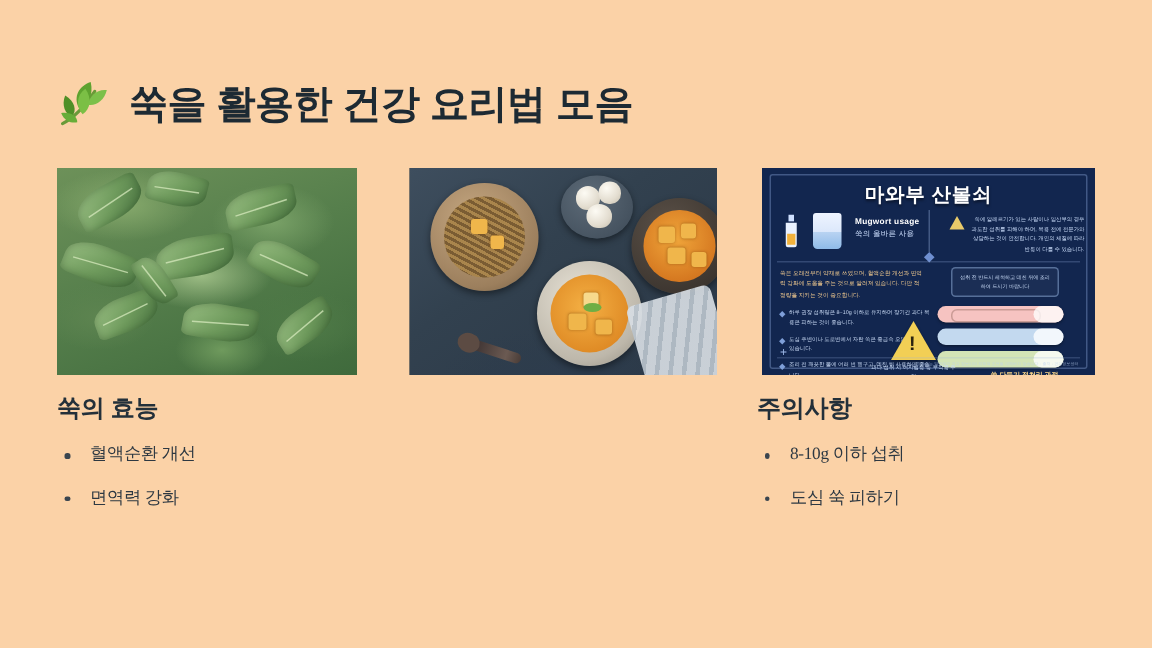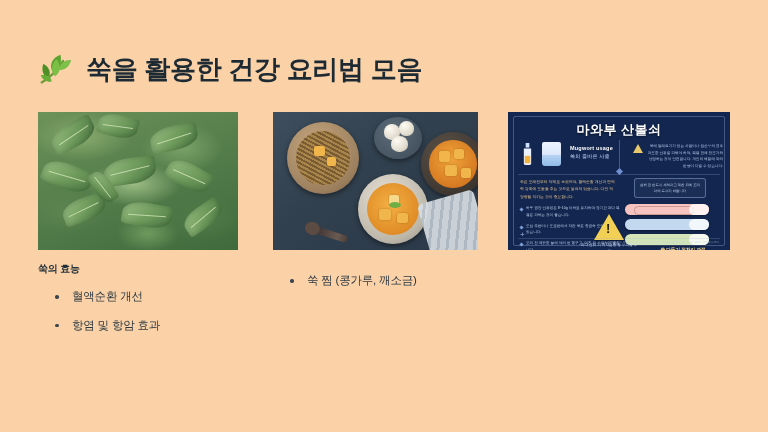--- a/index.html
+++ b/index.html
@@ -395,30 +395,31 @@
   
   .columns {
     position: absolute;
     left: 38px;
     top: 262px;
     width: 700px;
     display: flex;
   }
   .col { width: 235px; }
   .col-head {
-    font-size: 10px;
+    font-size: 16px;
     font-weight: 700;
     color: #23303a;
     margin: 0 0 14px 0;
     letter-spacing: -0.2px;
   }
   .col ul {
     list-style: none;
-    margin: 12px;
+    margin: 0;
     padding: 0;
+    font-family: Liberation Serif, serif;
   }
   .col li {
     position: relative;
     padding-left: 22px;
     font-size: 11.5px;
     color: #2d3842;
     margin-bottom: 15px;
     letter-spacing: -0.2px;
     line-height: 1.2;
   }
@@ -562,26 +563,32 @@
     </div>
 
   </div>
 
   <div class="columns">
 
     <div class="col">
       <h3 class="col-head">쑥의 효능</h3>
       <ul>
         <li>혈액순환 개선</li>
-        <li>항염 및 항암 효과</li>
+        <li>면역력 강화</li>
       </ul>
     </div>
 
     <div class="col">
       <ul>
-        <li>쑥 찜 (콩가루, 깨소금)</li>
       </ul>
     </div>
 
+    <div class="col">
+      <h3 class="col-head">주의사항</h3>
+      <ul>
+        <li>8-10g 이하 섭취</li>
+        <li>도심 쑥 피하기</li>
+      </ul>
+    </div>
 
   </div>
 
 </div>
 
 </body></html>

